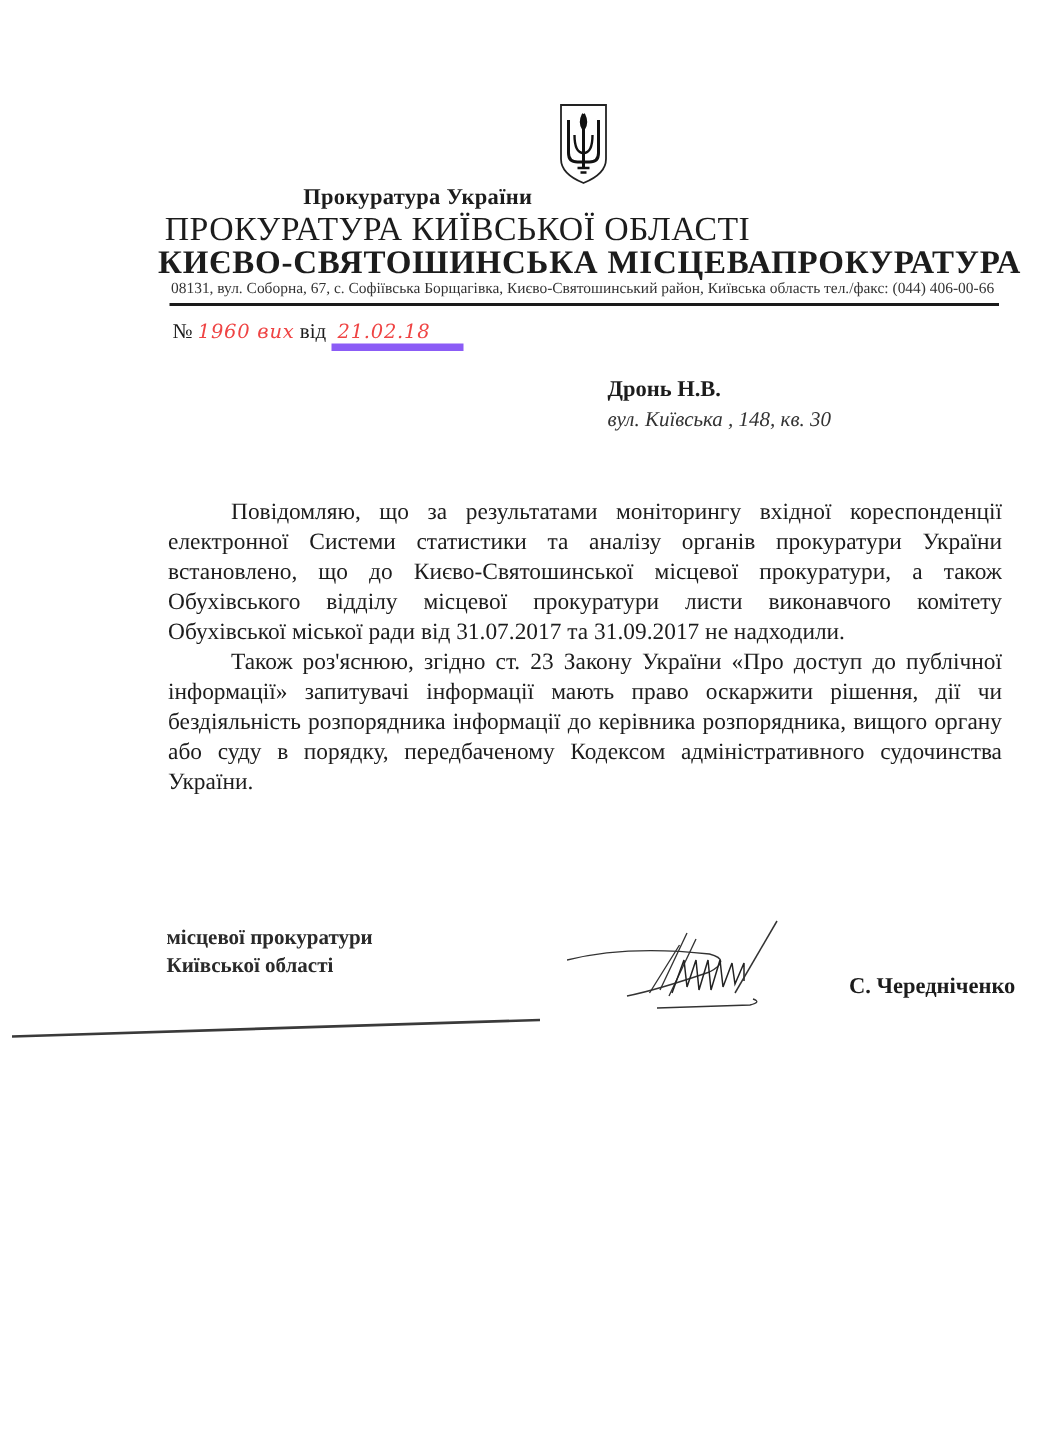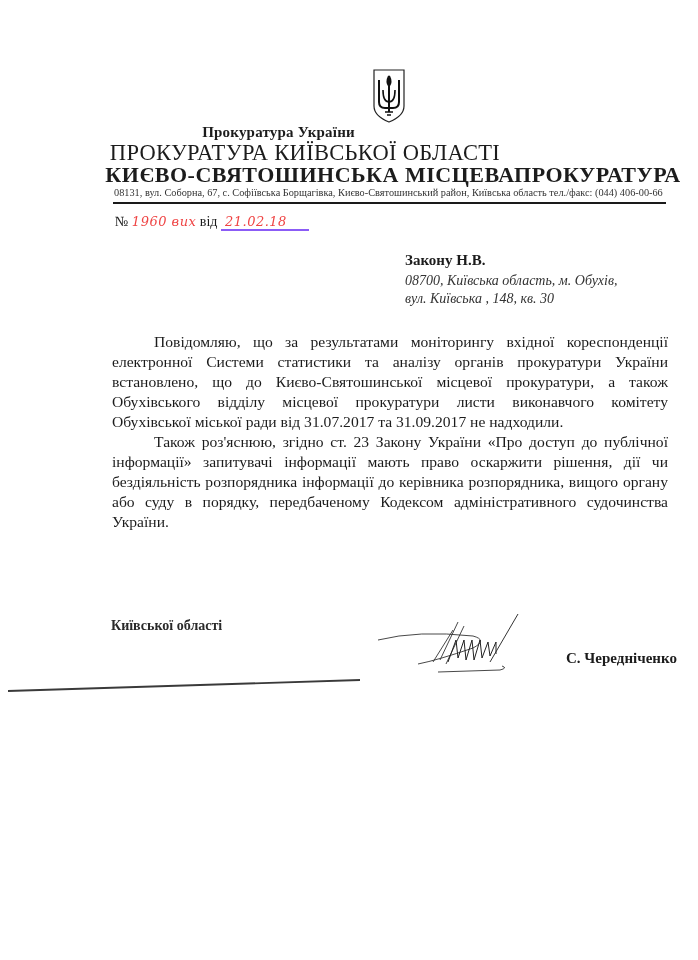--- a/index.html
+++ b/index.html
@@ -9,21 +9,21 @@
     }
     .abs { position: absolute; }
     .emblem { left: 371px; top: 68px; width: 36px; height: 56px; }
     .h-small { left: 0; width: 557px; top: 124px; text-align: center; font-weight: bold; font-size: 15px; letter-spacing: 0.2px; }
     .h-mid { left: 0; width: 610px; top: 140px; text-align: center; font-size: 22.5px; letter-spacing: 0.3px; }
     .h-big { left: 93px; width: 600px; top: 162px; text-align: center; font-weight: bold; font-size: 22px; letter-spacing: 0.5px; white-space: nowrap; }
     .h-addr { left: 114px; top: 187px; font-size: 10.3px; white-space: nowrap; color: #333; }
     .rule-top { left: 113px; top: 202px; width: 553px; height: 2px; background: #1a1a1a; }
     .regnum { left: 115px; top: 214px; font-size: 14px; white-space: nowrap; }
     .regnum .hand { font-family: "DejaVu Serif", serif; font-style: italic; color: #ef4444; font-size: 13px; letter-spacing: 0.5px; }
-    .regnum .date-hand { display: inline-block; min-width: 80px; border-bottom: 2px solid #8b5cf6; padding: 0 4px; font-style: italic; }
+    .regnum .date-hand { display: inline-block; min-width: 80px; border-bottom: 5px solid #8b5cf6; padding: 0 4px; font-style: italic; }
     .recipient-name { left: 405px; top: 252px; font-weight: bold; font-size: 15px; }
     .recipient-addr { left: 405px; top: 272px; font-style: italic; font-size: 14px; line-height: 18px; color: #333; }
     .body-text { left: 112px; width: 556px; top: 332px; font-size: 15.6px; line-height: 20px; text-align: justify; }
     .body-text p { margin: 0; text-indent: 42px; }
     .sign-title { left: 111px; top: 616px; font-weight: bold; font-size: 14px; line-height: 19px; color: #2a2a2a; }
     .signature { left: 378px; top: 612px; width: 150px; height: 80px; }
     .sign-name { left: 566px; top: 650px; font-weight: bold; font-size: 15px; }
     .rule-bottom { left: 0; top: 666px; width: 360px; height: 40px; }
   </style>
 </head>
@@ -45,32 +45,32 @@
 <div class="abs h-addr">08131, вул. Соборна, 67, с. Софіївська Борщагівка, Києво-Святошинський район, Київська область тел./факс: (044) 406-00-66</div>
 <div class="abs rule-top"></div>
 
 <div class="abs regnum">
   <span>№</span>
   <span class="hand">1960 вих</span>
   <span>від</span>
   <span class="hand date-hand">21.02.18</span>
 </div>
 
-<div class="abs recipient-name">Закону Н.В.</div>
+<div class="abs recipient-name">Дронь Н.В.</div>
 <div class="abs recipient-addr">
-  <div>08700, Київська область, м. Обухів,</div>
   <div>вул. Київська , 148, кв. 30</div>
 </div>
 
 <div class="abs body-text">
   <p>Повідомляю, що за результатами моніторингу вхідної кореспонденції електронної Системи статистики та аналізу органів прокуратури України встановлено, що до Києво-Святошинської місцевої прокуратури, а також Обухівського відділу місцевої прокуратури листи виконавчого комітету Обухівської міської ради від 31.07.2017 та 31.09.2017 не надходили.</p>
   <p>Також роз'яснюю, згідно ст. 23 Закону України «Про доступ до публічної інформації» запитувачі інформації мають право оскаржити рішення, дії чи бездіяльність розпорядника інформації до керівника розпорядника, вищого органу або суду в порядку, передбаченому Кодексом адміністративного судочинства України.</p>
 </div>
 
 <div class="abs sign-title">
+  <div>місцевої прокуратури</div>
   <div>Київської області</div>
 </div>
 
 <div class="abs signature">
   <svg width="150" height="80" viewBox="0 0 150 80">
     <path d="M0 28 Q40 18 95 24 Q110 28 95 36 Q60 48 40 52" fill="none" stroke="#333" stroke-width="0.9"></path>
     <path d="M55 50 L75 18 M62 48 L80 10 M68 52 L86 14" fill="none" stroke="#333" stroke-width="0.9"></path>
     <path d="M70 50 L78 28 L80 46 L86 28 L88 48 L94 28 L96 48 L102 28 L104 46 L110 30 L112 44 L118 30 L118 42" fill="none" stroke="#222" stroke-width="1"></path>
     <path d="M60 60 L122 58 Q130 56 124 54" fill="none" stroke="#333" stroke-width="0.9"></path>
     <path d="M112 50 L140 2" fill="none" stroke="#333" stroke-width="1"></path>

